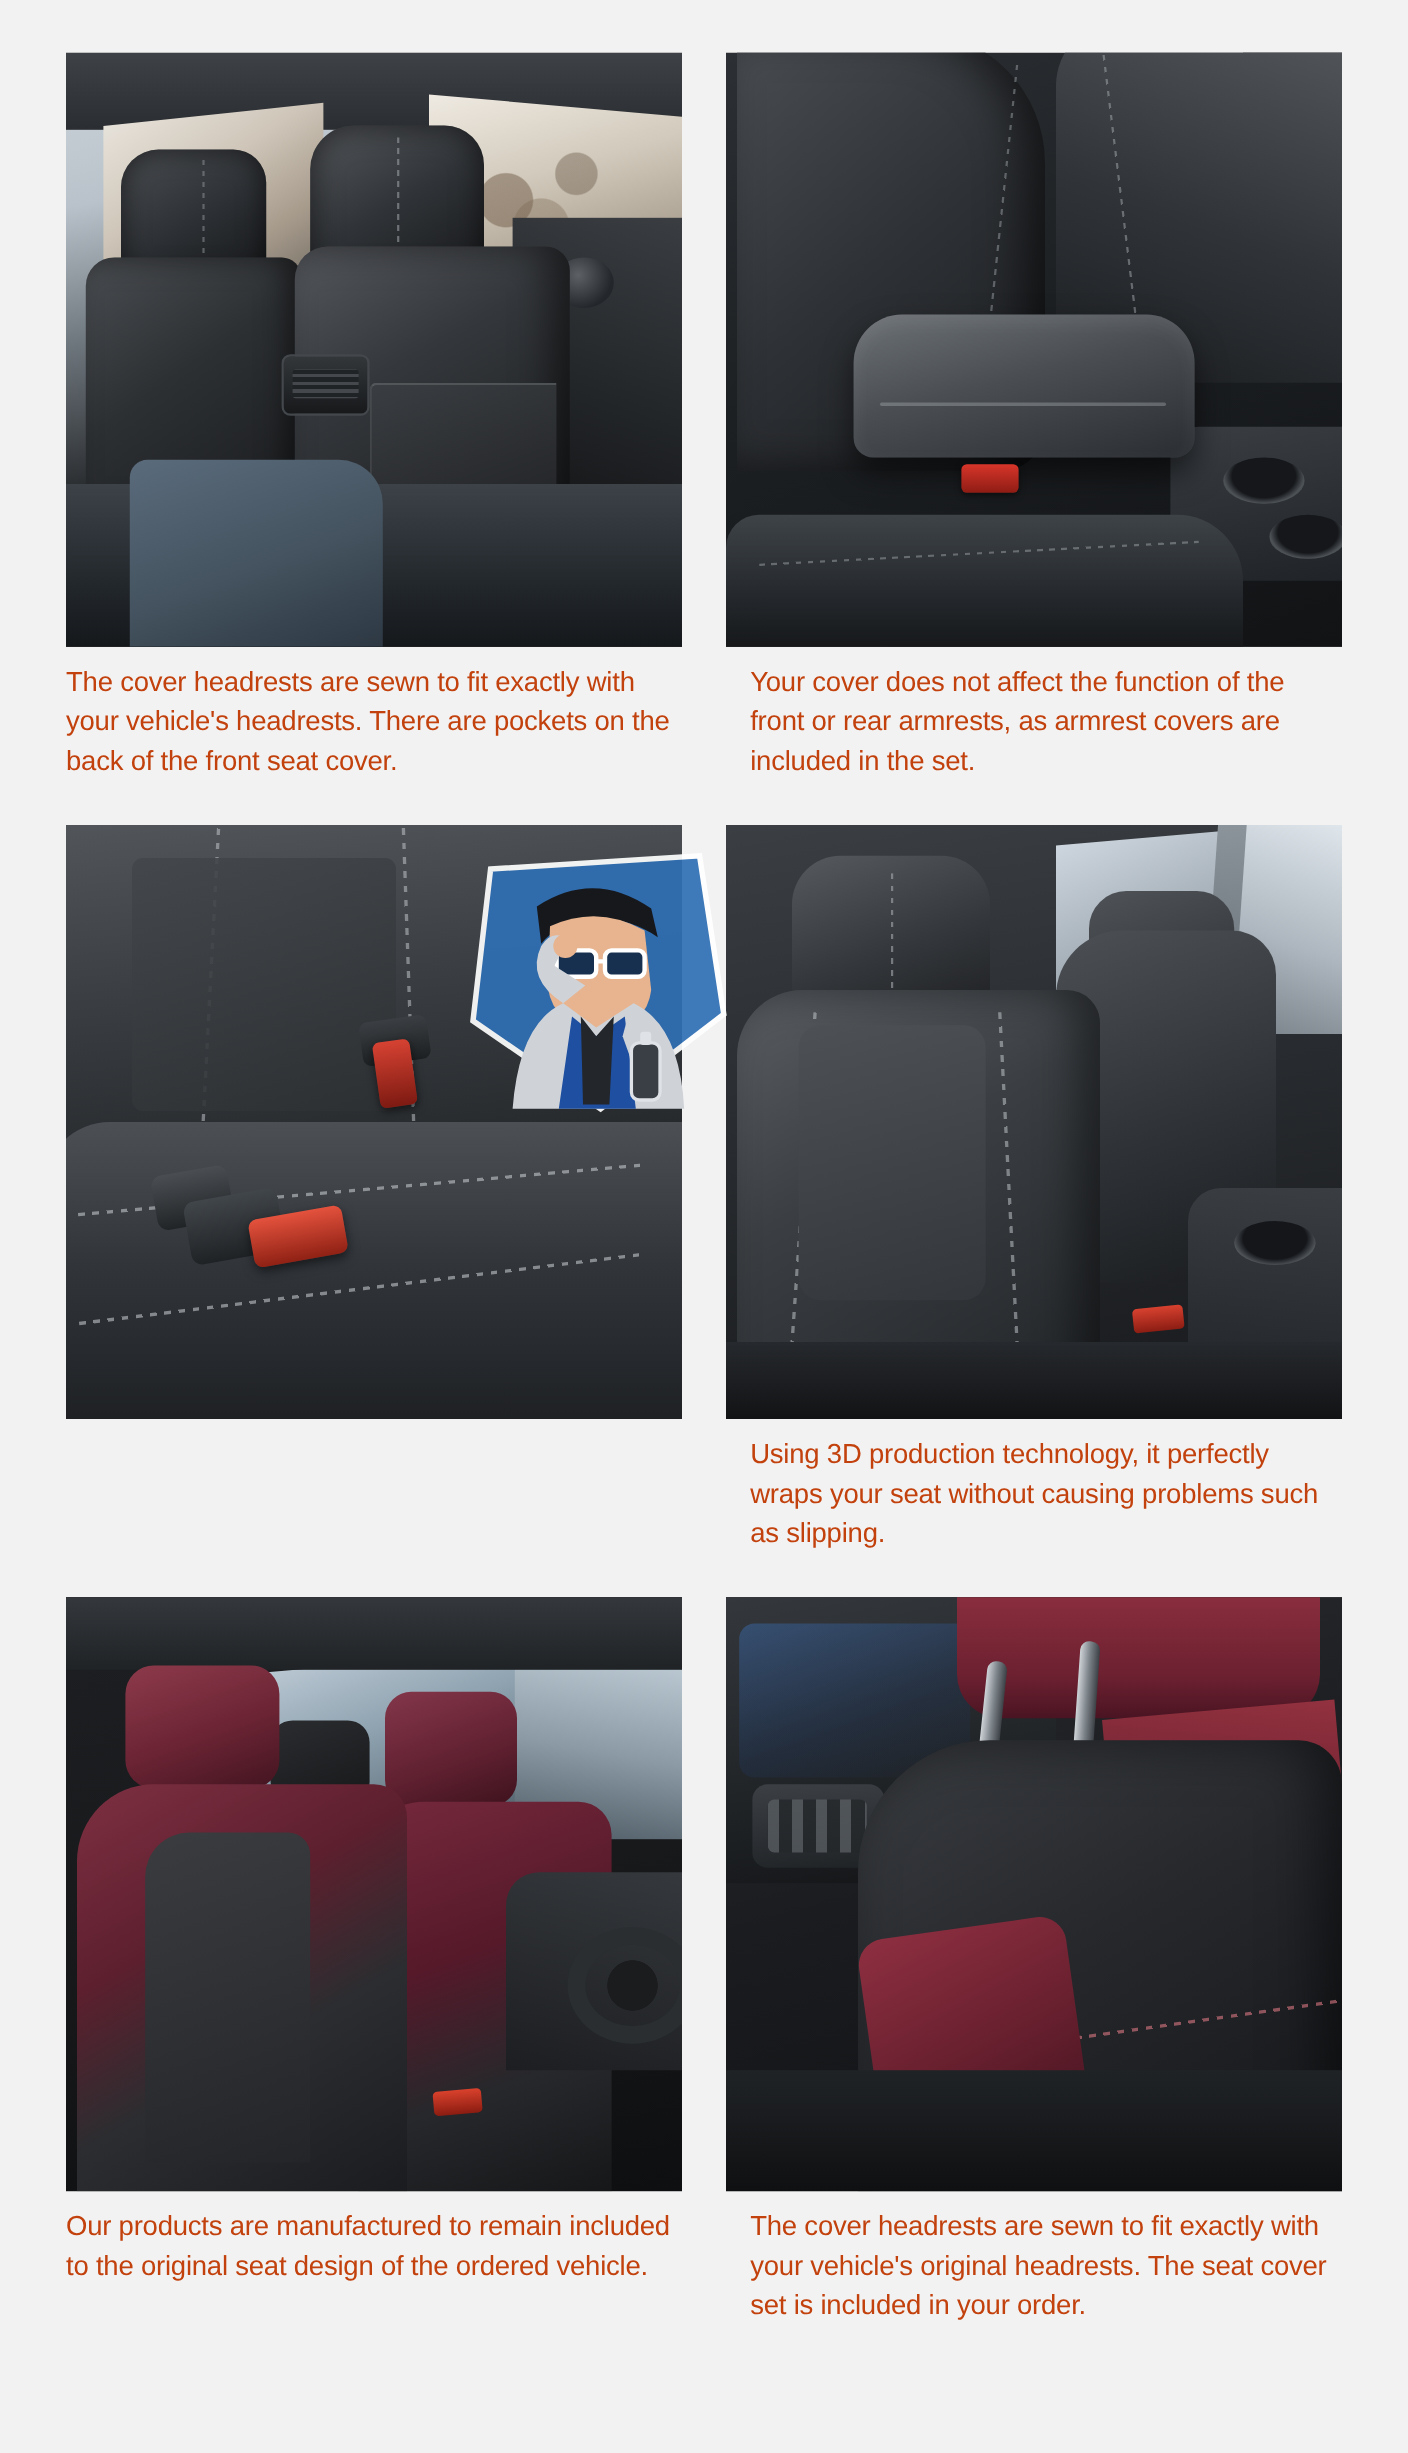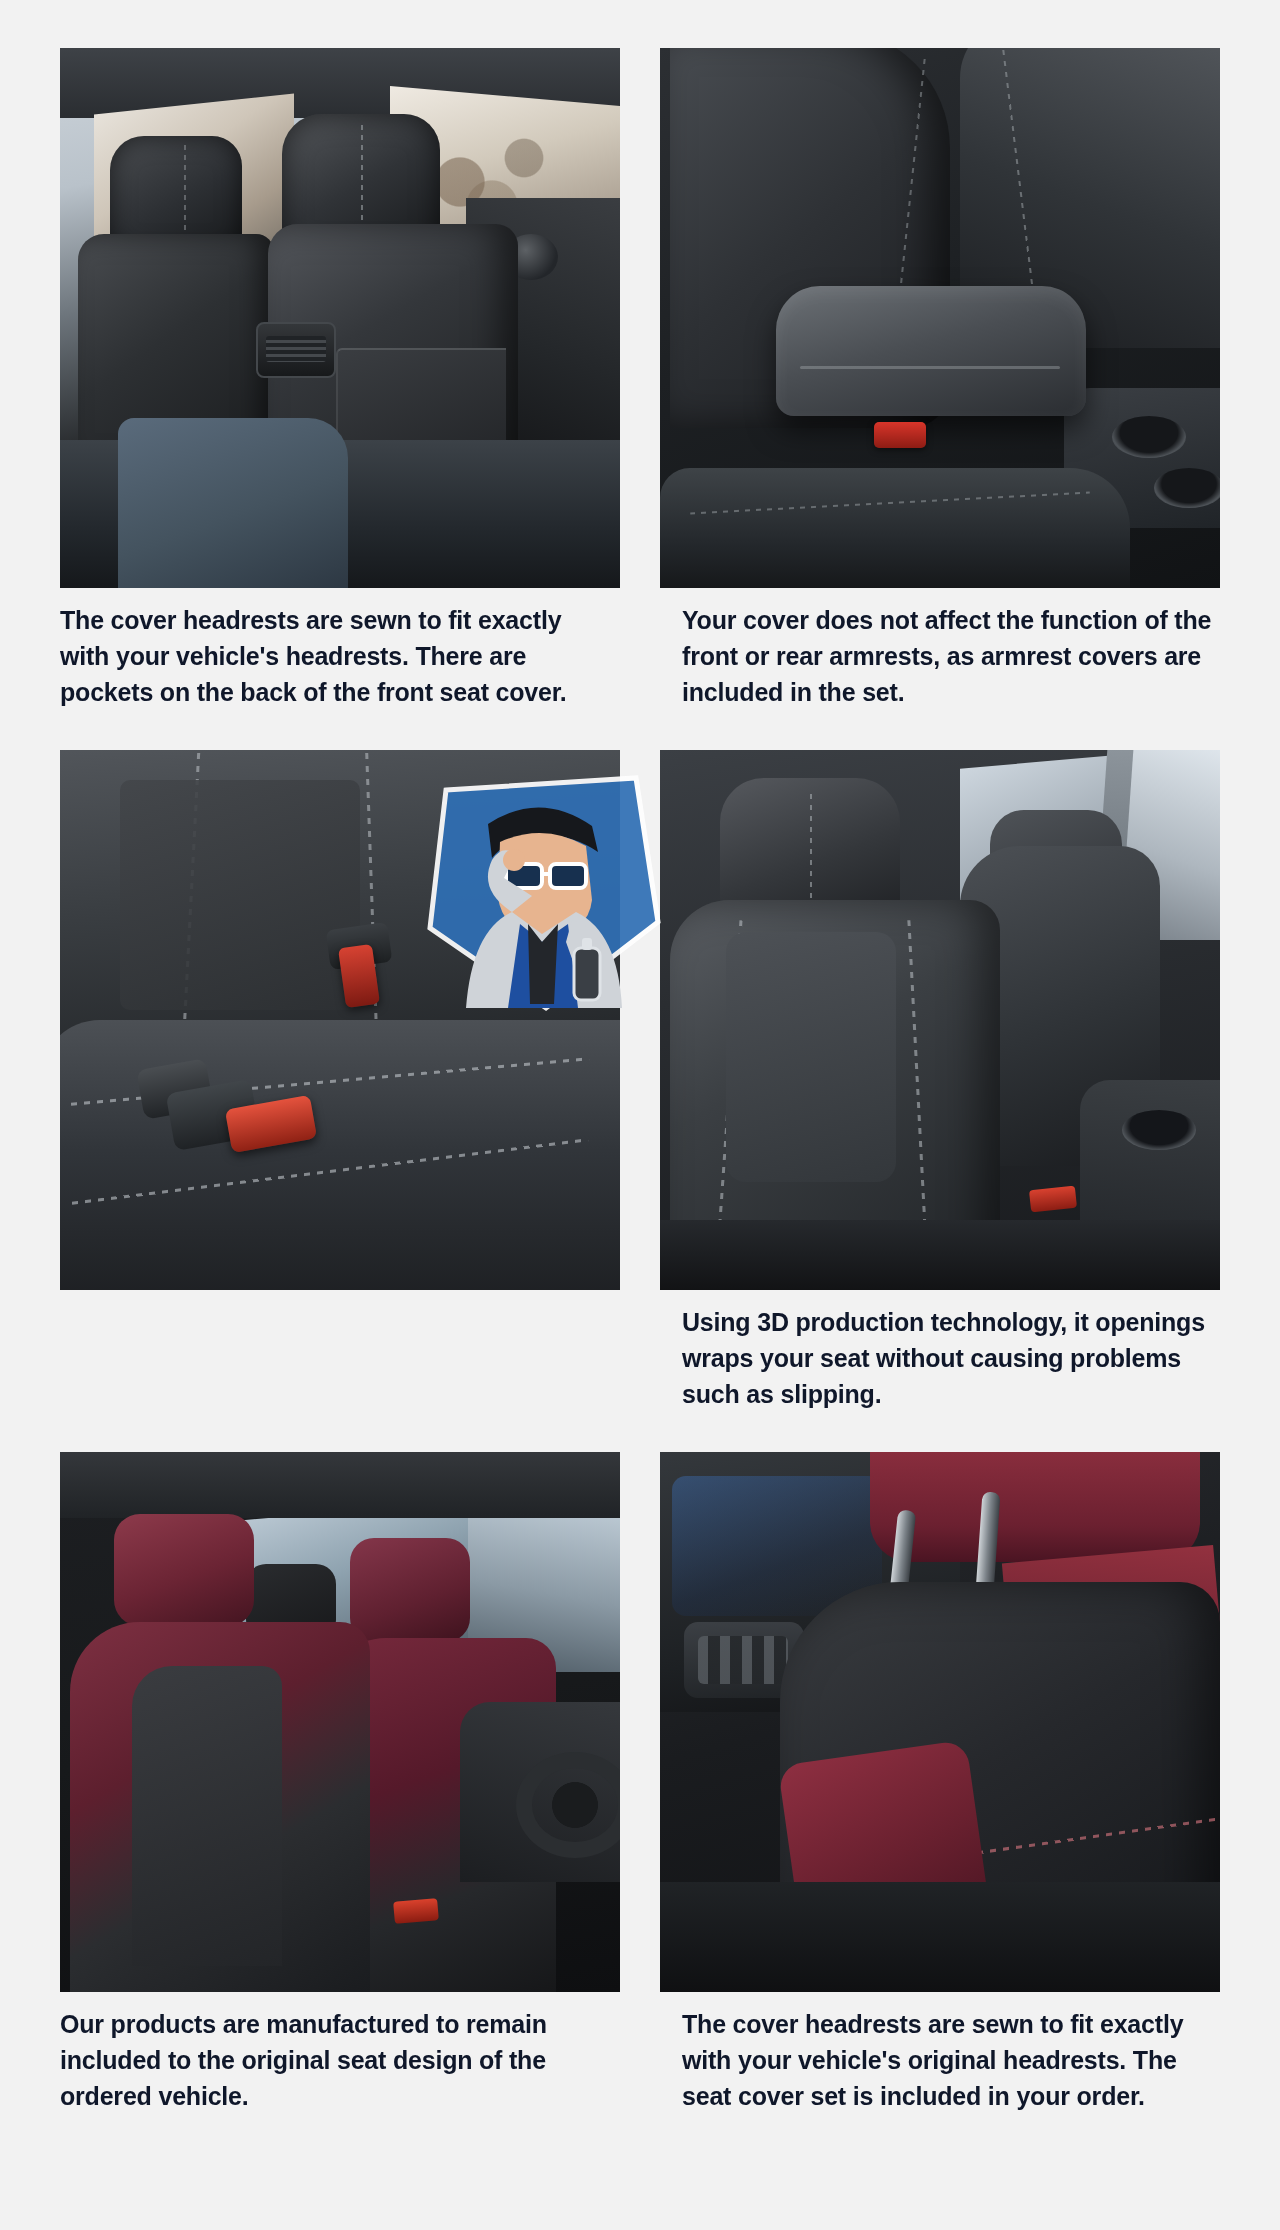--- a/index.html
+++ b/index.html
@@ -37,22 +37,22 @@
     width: 560px;
     height: 540px;
     position: relative;
     overflow: hidden;
     background: #1b1b1d;
   }
   .caption {
     margin-top: 14px;
     font-size: 25px;
     line-height: 1.44;
-    font-weight: bold;
-    color: #0f172a;
+    font-weight: normal;
+    color: #c2410c;
     letter-spacing: -0.2px;
     max-width: 552px;
   }
   .cell.right .caption {
     max-width: 560px;
     margin-left: 22px;
   }
 
   
   .layer { position: absolute; }
@@ -620,21 +620,21 @@
         <div class="layer p4-seat">
           <span class="s p4-s1"></span>
           <span class="s p4-s2"></span>
         </div>
         <div class="layer p4-suede"></div>
         <div class="layer p4-console"></div>
         <div class="layer p4-cup"></div>
         <div class="layer p4-latch"></div>
         <div class="layer p4-floor"></div>
       </div>
-      <div class="caption">Using 3D production technology, it openings wraps your seat without causing problems such as slipping.</div>
+      <div class="caption">Using 3D production technology, it perfectly wraps your seat without causing problems such as slipping.</div>
     </div>
 
     <div class="cell left">
       <div class="photo">
         <div class="layer p5-bg"></div>
         <div class="layer p5-win"></div>
         <div class="layer p5-win2"></div>
         <div class="layer p5-roof"></div>
         <div class="layer p5-hr2 diamond"></div>
         <div class="layer p5-hr-mid"></div>

